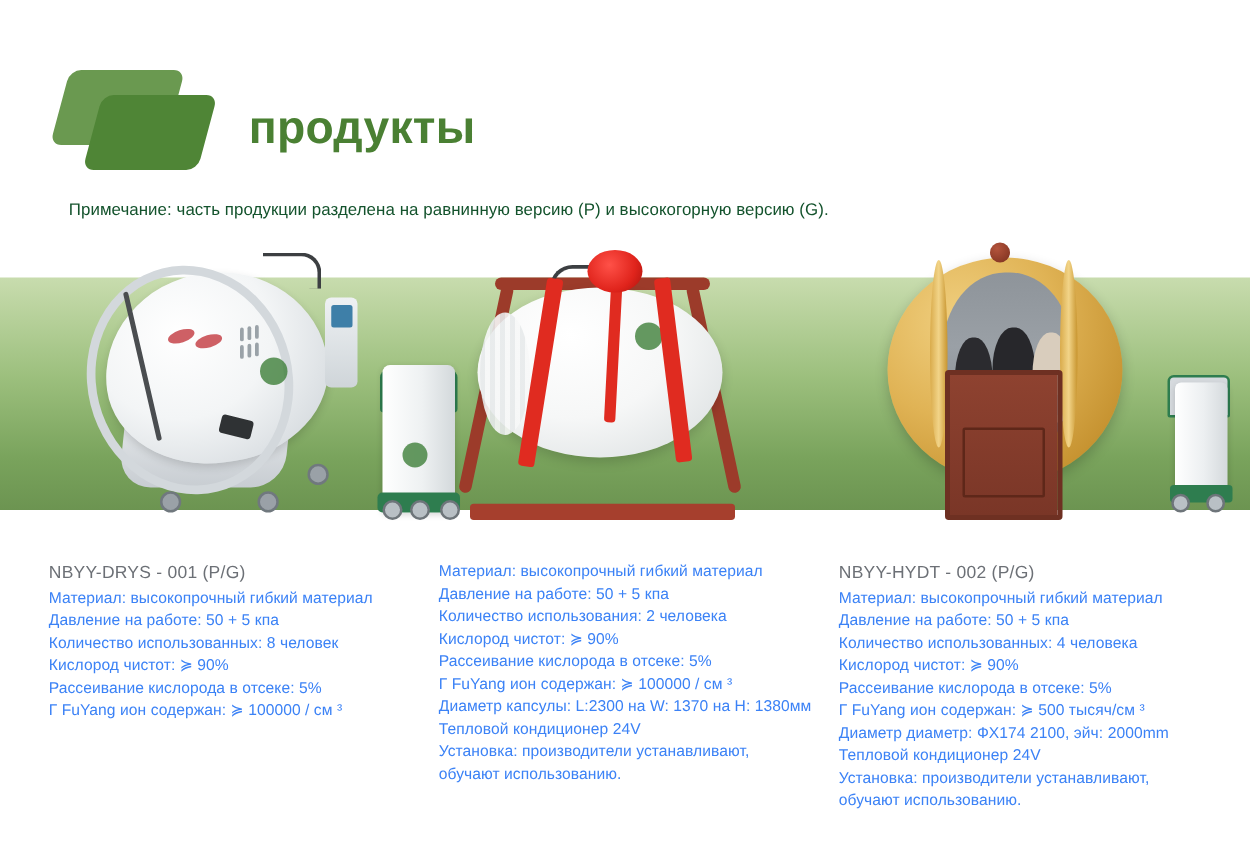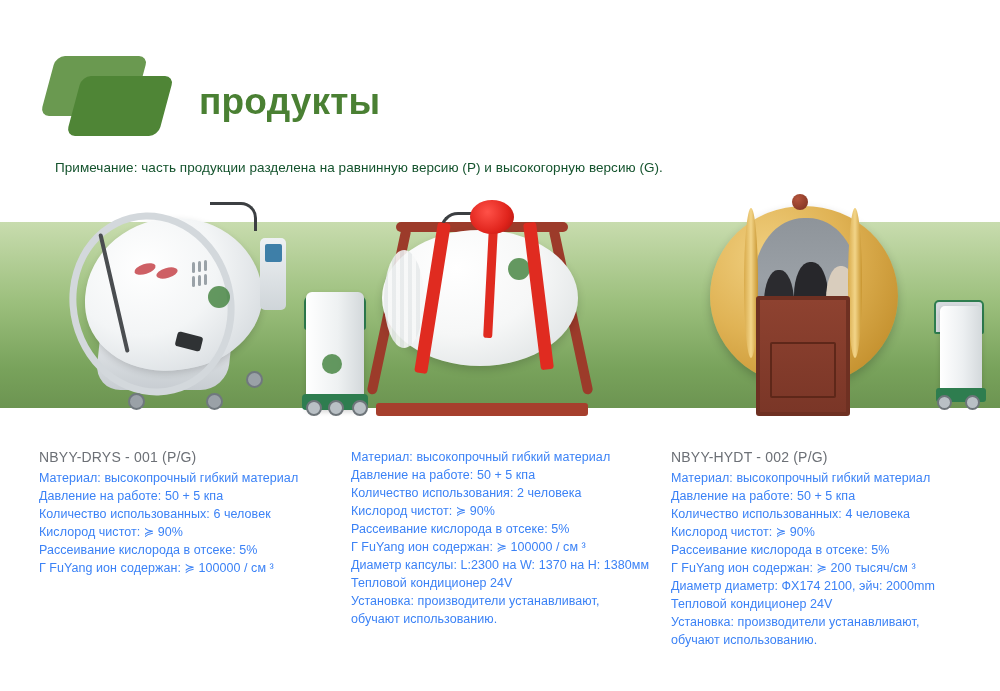--- a/index.html
+++ b/index.html
@@ -535,21 +535,21 @@
     <div class="cart2-caster" style="right:10px;"></div>
     <div class="cart2-caster" style="right:38px;"></div>
   </div>
 </div>
 
 <div id="spec-area">
   <div class="spec-column" id="spec-col-0">
       <div class="spec-model">NBYY-DRYS - 001 (P/G)</div>
       <div class="spec-line">Материал: высокопрочный гибкий материал</div>
       <div class="spec-line">Давление на работе: 50 + 5 кпа</div>
-      <div class="spec-line">Количество использованных: 6 человек</div>
+      <div class="spec-line">Количество использованных: 8 человек</div>
       <div class="spec-line">Кислород чистот: ≽ 90%</div>
       <div class="spec-line">Рассеивание кислорода в отсеке: 5%</div>
       <div class="spec-line">Г FuYang ион содержан: ≽ 100000 / см ³</div>
     </div>
   <div class="spec-column" id="spec-col-1">
       <div class="spec-line">Материал: высокопрочный гибкий материал</div>
       <div class="spec-line">Давление на работе: 50 + 5 кпа</div>
       <div class="spec-line">Количество использования: 2 человека</div>
       <div class="spec-line">Кислород чистот: ≽ 90%</div>
       <div class="spec-line">Рассеивание кислорода в отсеке: 5%</div>
@@ -559,19 +559,19 @@
       <div class="spec-line">Установка: производители устанавливают,</div>
       <div class="spec-line">обучают использованию.</div>
     </div>
   <div class="spec-column" id="spec-col-2">
       <div class="spec-model">NBYY-HYDT - 002 (P/G)</div>
       <div class="spec-line">Материал: высокопрочный гибкий материал</div>
       <div class="spec-line">Давление на работе: 50 + 5 кпа</div>
       <div class="spec-line">Количество использованных: 4 человека</div>
       <div class="spec-line">Кислород чистот: ≽ 90%</div>
       <div class="spec-line">Рассеивание кислорода в отсеке: 5%</div>
-      <div class="spec-line">Г FuYang ион содержан: ≽ 200 тысяч/см ³</div>
+      <div class="spec-line">Г FuYang ион содержан: ≽ 500 тысяч/см ³</div>
       <div class="spec-line">Диаметр диаметр: ФХ174 2100, эйч: 2000mm</div>
       <div class="spec-line">Тепловой кондиционер 24V</div>
       <div class="spec-line">Установка: производители устанавливают,</div>
       <div class="spec-line">обучают использованию.</div>
     </div>
 </div>
 
 </body></html>

